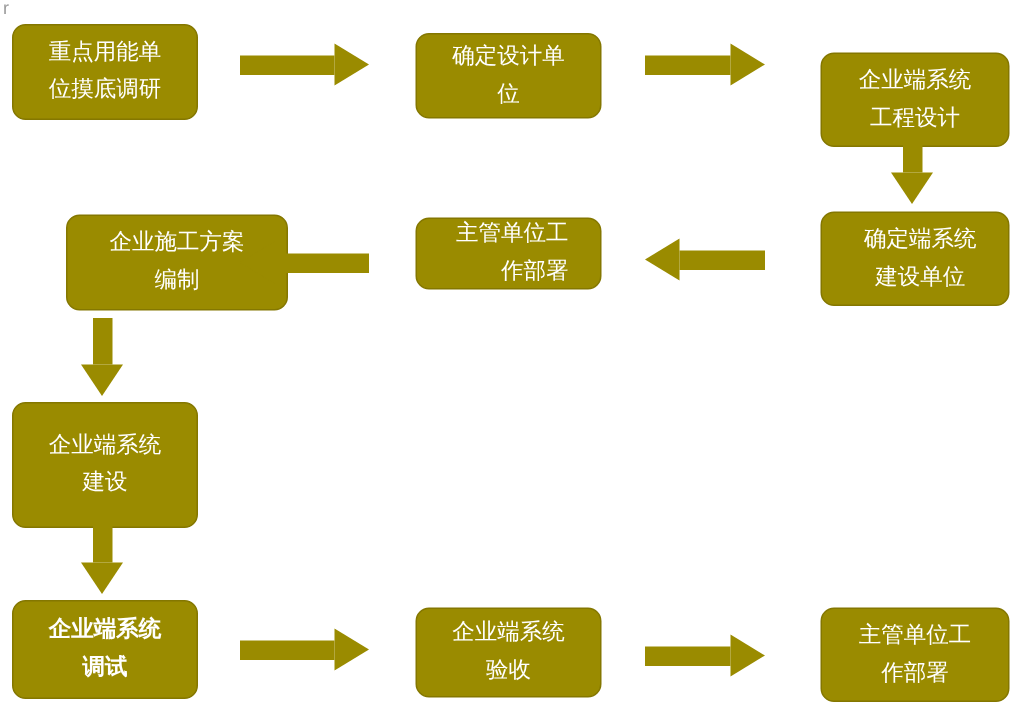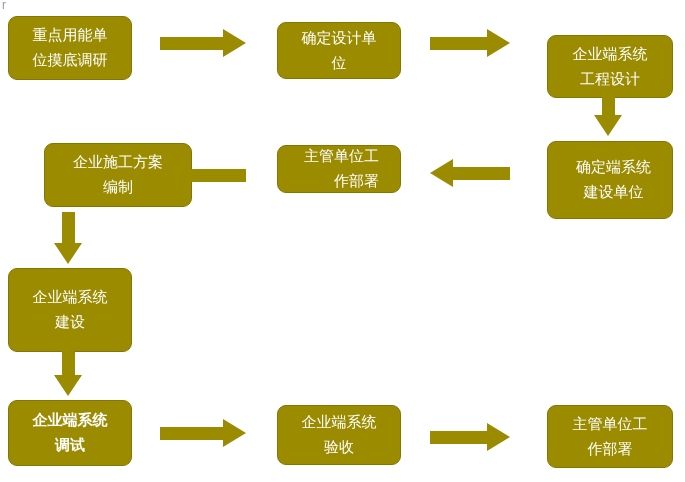--- a/index.html
+++ b/index.html
@@ -82,21 +82,21 @@
 <body>
 
 <div class="canvas">
 
   <span class="corner-mark">r</span>
 
   <div class="node" style="left:8px;   top:16px;  width:124px; height:64px;">重点用能单位摸底调研</div>
   <div class="node" style="left:277px; top:22px;  width:124px; height:57px;">确定设计单位</div>
   <div class="node" style="left:547px; top:16px;  width:126px; height:63px;margin-top:19px;">企业端系统工程设计</div>
 
-  <div class="node" style="left:547px; top:141px; width:126px; height:78px;padding-left:28px;">确定端系统建设单位</div>
+  <div class="node" style="left:547px; top:141px; width:126px; height:63px;padding-left:28px;">确定端系统建设单位</div>
   <div class="node" style="left:277px; top:145px; width:124px; height:48px;text-align:right;">主管单位工作部署</div>
   <div class="node" style="left:8px;   top:143px; width:148px; height:64px;margin-left:36px;">企业施工方案编制</div>
 
   <div class="node" style="left:8px;   top:268px; width:124px; height:84px;">企业端系统建设</div>
 
   <div class="node" style="left:8px;   top:400px; width:124px; height:66px;font-weight:bold;">企业端系统调试</div>
   <div class="node" style="left:277px; top:405px; width:124px; height:60px;">企业端系统验收</div>
   <div class="node" style="left:547px; top:405px; width:126px; height:63px;">主管单位工作部署</div>
 
   <div class="arrow right" style="left:160px; top:29px;  width:86px;">

